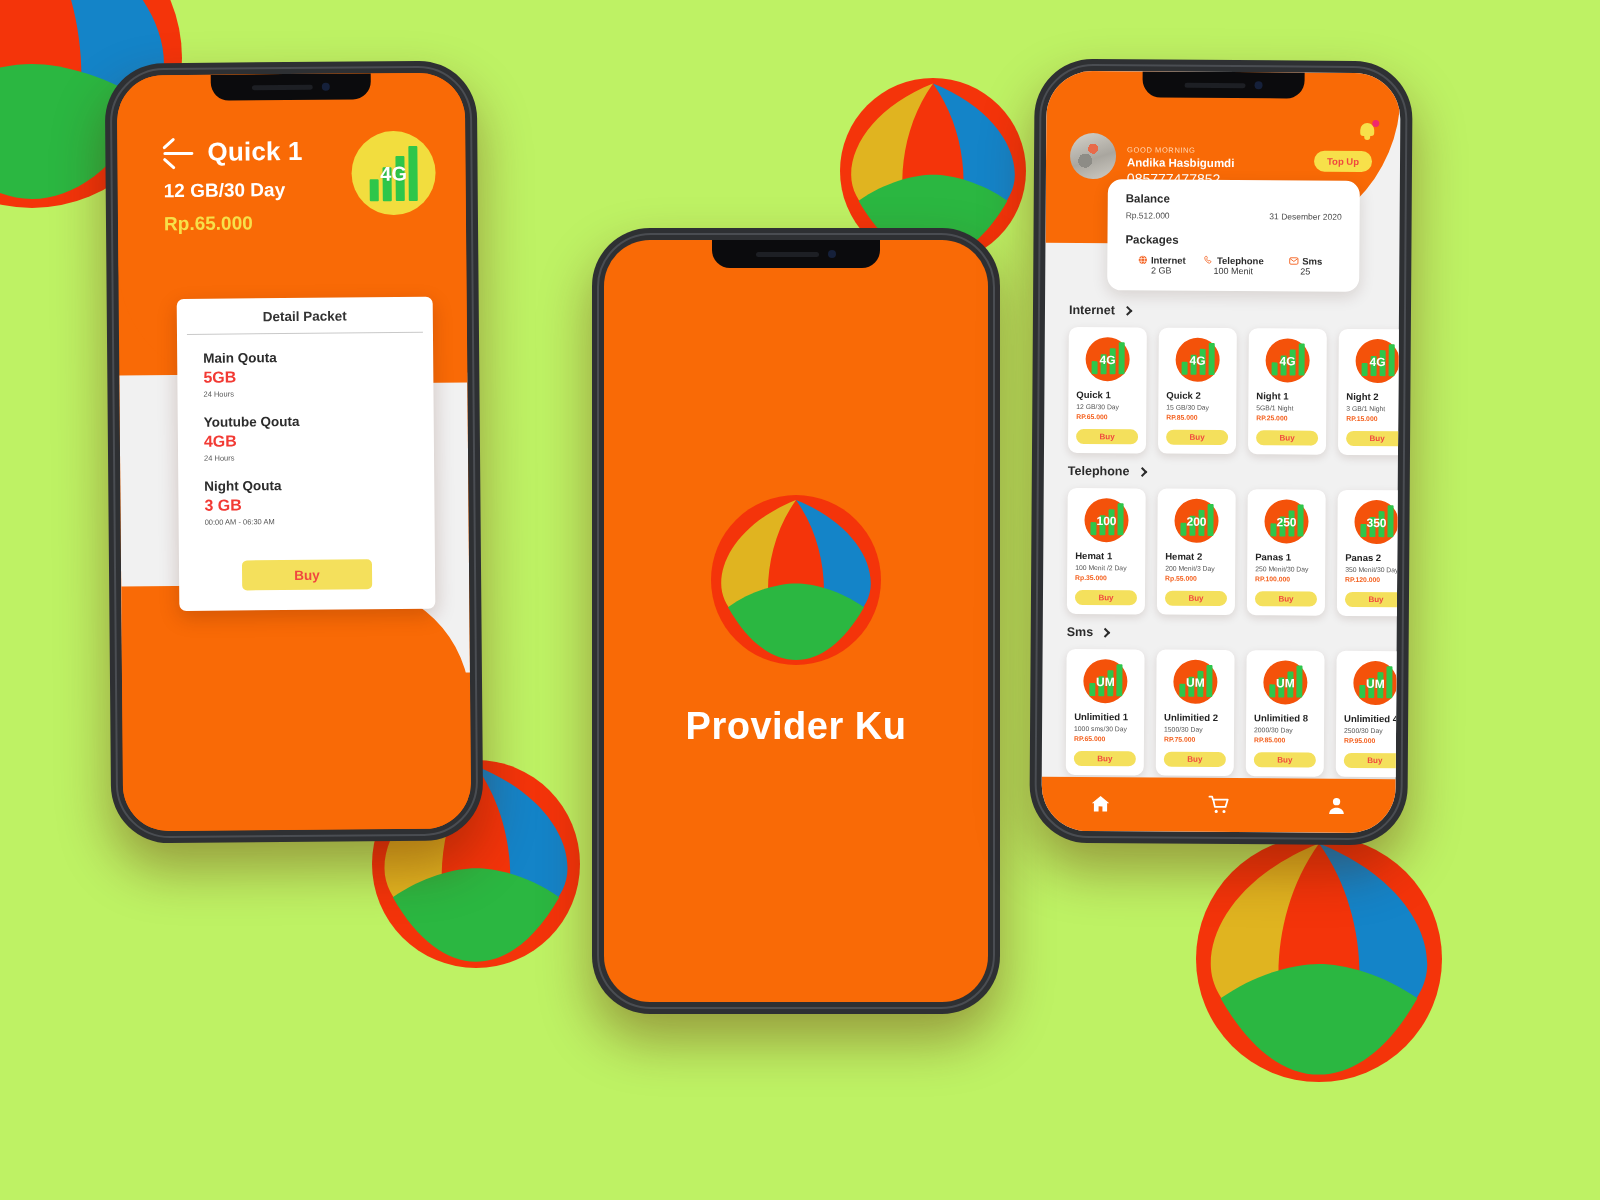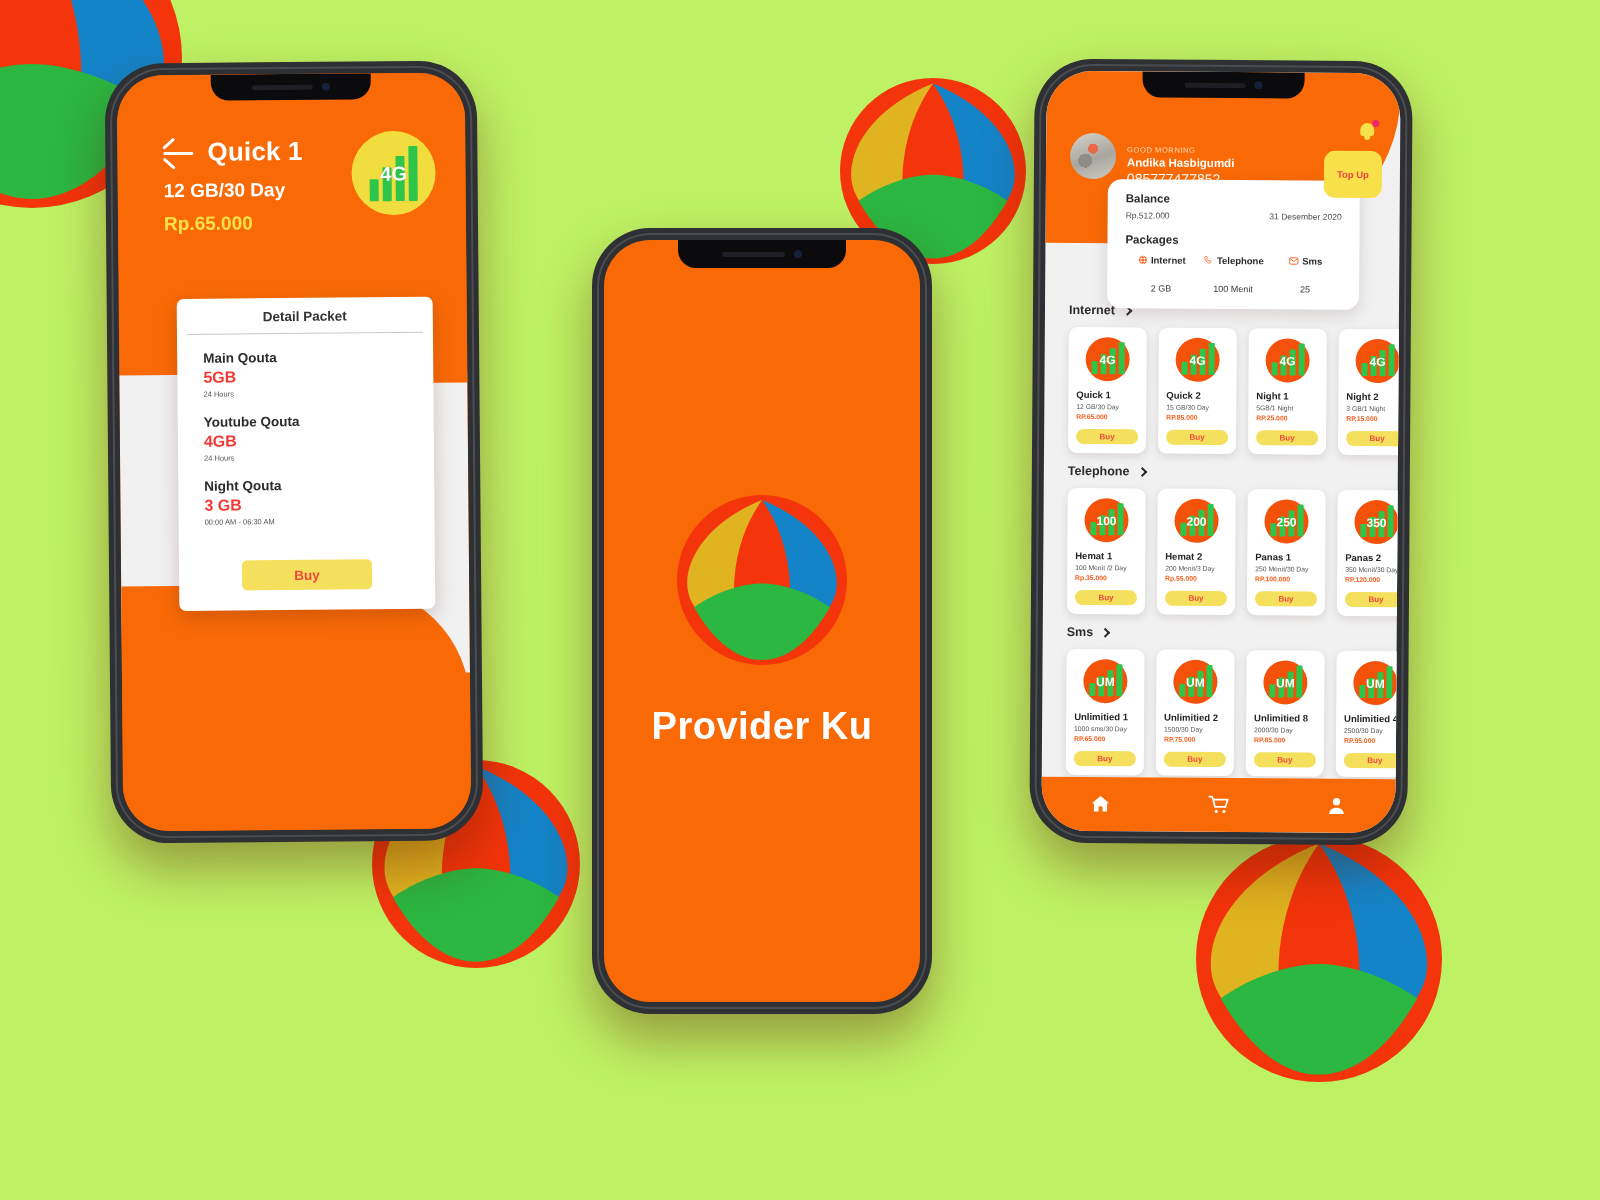--- a/index.html
+++ b/index.html
@@ -121,21 +121,21 @@
   .qblock .qval  { font-size: 16px; font-weight: 700; color: #f23a34; margin-top: 3px; }
   .qblock .qtime { font-size: 7.5px; color: #555; margin-top: 3px; }
   .buy-wide {
     display: block; margin: 34px auto 6px; width: 130px; height: 30px;
     background: #f4e05c; border: none; border-radius: 5px;
     color: #f0483f; font-size: 13.5px; font-weight: 700;
     font-family: "Liberation Sans", sans-serif; cursor: pointer;
   }
 
   
-  #phone2 { left: 592px; top: 228px; width: 340px; height: 786px; }
+  #phone2 { left: 592px; top: 228px; width: 408px; height: 786px; }
   #phone2 .notch { width: 168px; height: 28px; }
   .p2-screen { display: flex; flex-direction: column; align-items: center; justify-content: center; }
   .logo-circle { position: relative; width: 170px; height: 170px; border-radius: 50%; background: #f4340a; overflow: hidden; }
   .brand { margin-top: 40px; color: #fff; font-size: 38px; font-weight: 700; letter-spacing: .5px; }
 
   
   #phone3 { left: 1032px; top: 60px; width: 378px; height: 784px; transform: rotate(0.4deg); }
   #phone3 .notch { width: 162px; height: 26px; }
   .p3-screen { background: #f1f1f1; }
   .p3-head {
@@ -152,40 +152,40 @@
       linear-gradient(160deg,#d6d3cb 0%, #a9a69f 55%, #cfccc4 100%);
   }
   .greet   { color: #ffd9b8; font-size: 7.5px; letter-spacing: .6px; margin-top: 20px; }
   .uname   { color: #fff; font-size: 11.5px; font-weight: 700; margin-top: 2px; }
   .uphone  { color: #fff; font-size: 14px; margin-top: 2px; }
   .bell-wrap { position: absolute; z-index: 5; right: 22px; top: 50px; width: 18px; height: 20px; }
   .bell { width: 14px; height: 13px; background: #f7e04a; border-radius: 7px 7px 3px 3px; position: relative; }
   .bell::after { content:""; position:absolute; bottom:-4px; left: 4px; width:6px; height:4px; background:#f7e04a; border-radius:0 0 4px 4px;}
   .bell-dot { position: absolute; right: -1px; top: -3px; width: 7px; height: 7px; border-radius: 50%; background: #f0276e; }
   .topup {
-    position: absolute; z-index: 5; right: 18px; top: 78px;
+    position: absolute; z-index: 5; right: 28px; top: 78px;
     background: #f7e04a; color: #f0483f; border: none;
     font-family: "Liberation Sans", sans-serif;
-    font-size: 9.5px; font-weight: 700; padding: 18px 13px; border-radius: 11px; cursor: pointer;
+    font-size: 9.5px; font-weight: 700; padding: 5px 13px; border-radius: 11px; cursor: pointer;
   }
 
   .balance-card {
     position: absolute; z-index: 4; left: 62px; top: 108px; width: 252px;
     background: #fff; border-radius: 14px; padding: 13px 18px 15px;
     box-shadow: 0 5px 16px rgba(60,20,0,.14);
   }
   .bc-title { font-size: 11.5px; font-weight: 700; color: #2b2b2b; }
   .bc-row { display: flex; justify-content: space-between; margin-top: 6px; }
   .bc-amt, .bc-date { font-size: 8.5px; color: #4b4b4b; }
   .bc-pk-title { font-size: 11.5px; font-weight: 700; color: #2b2b2b; margin-top: 13px; }
   .pk-row { display: flex; justify-content: space-between; margin-top: 9px; }
   .pk { flex: 1; text-align: center; }
   .pk-head { display: flex; align-items: center; justify-content: center; gap: 3px; }
   .pk-name { font-size: 9.5px; font-weight: 700; color: #2b2b2b; }
-  .pk-val  { font-size: 9px; color: #3a3a3a; margin-top: 18px; }
+  .pk-val  { font-size: 9px; color: #3a3a3a; margin-top: 0; }
   .ico { width: 11px; height: 11px; flex: none; display: block; }
 
   .sect { position: absolute; z-index: 3; left: 24px; display: flex; align-items: center; gap: 9px; }
   .sect .stitle { font-size: 12.5px; font-weight: 700; color: #2b2b2b; }
   .chev { width: 7px; height: 7px; border-right: 2px solid #2b2b2b; border-top: 2px solid #2b2b2b; transform: rotate(45deg); }
 
   .rail { position: absolute; z-index: 3; left: 24px; right: 0; display: flex; gap: 12px; }
   .pcard {
     flex: none; width: 78px; background: #fff; border-radius: 9px;
     padding: 10px 8px 9px; box-shadow: 0 3px 9px rgba(60,20,0,.13);

